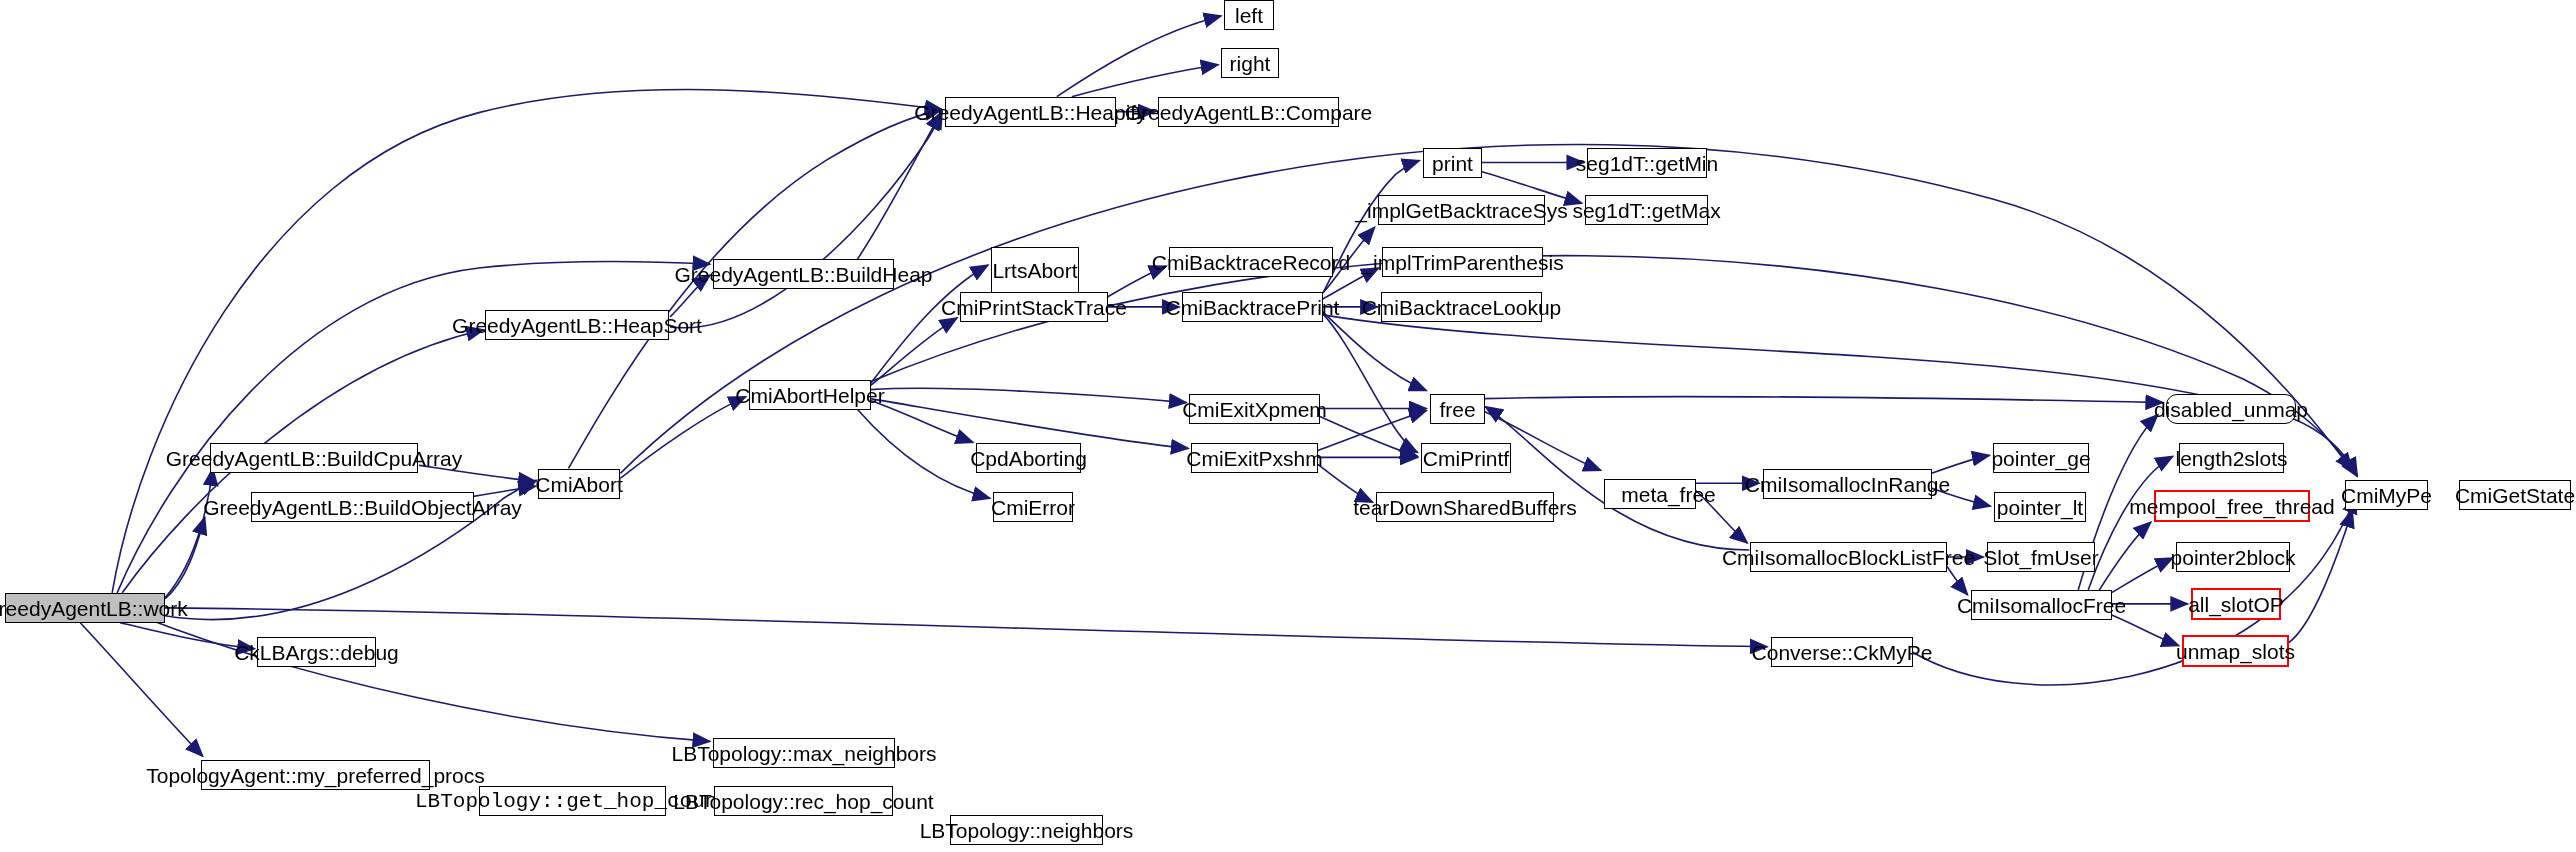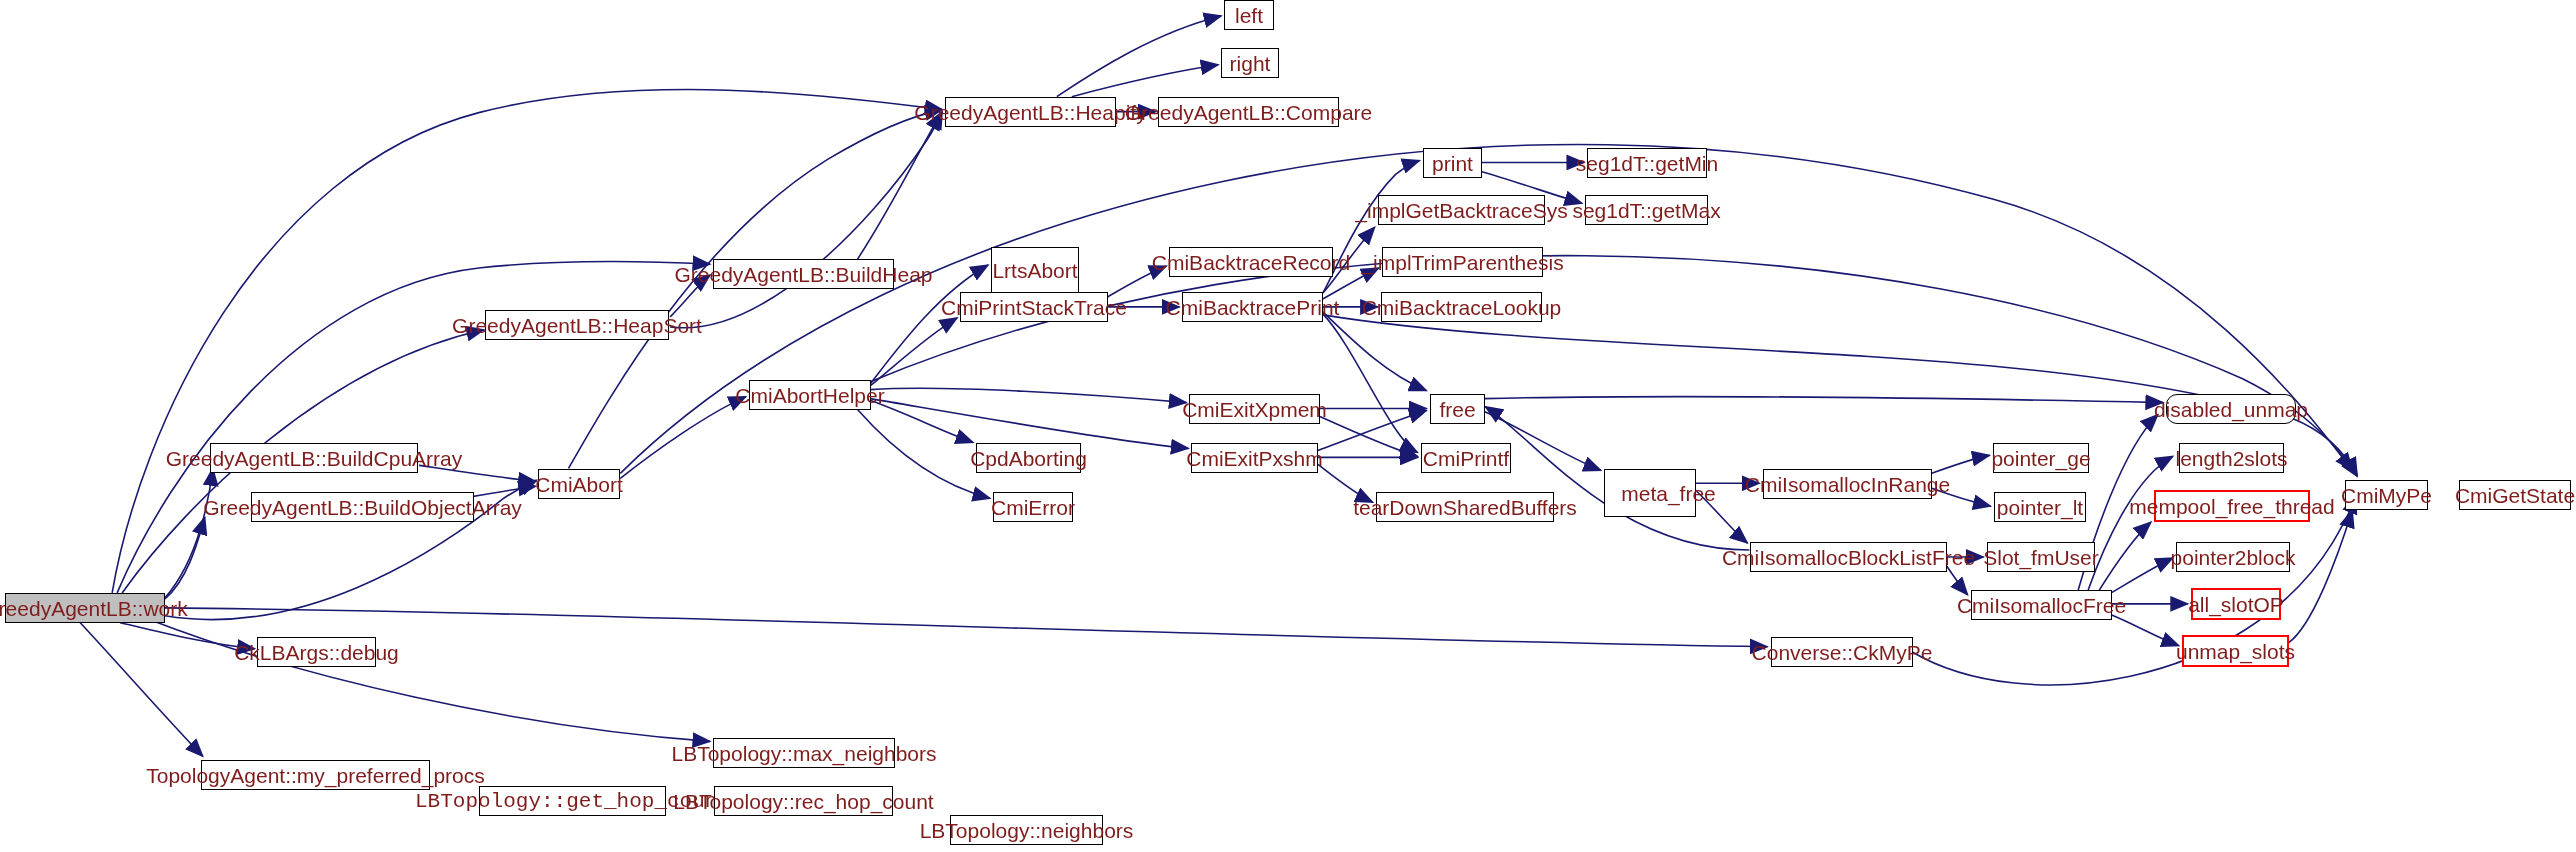--- a/index.html
+++ b/index.html
@@ -22,21 +22,21 @@
     top: 0;
     width: 2576px;
     height: 852px;
     pointer-events: none;
   }
   .node {
     position: absolute;
     box-sizing: border-box;
     border: 1px solid #000000;
     background: #ffffff;
-    color: #7f1d1d;
+    color: #000000;
     font-size: 21px;
     line-height: 1;
     white-space: nowrap;
     display: flex;
     align-items: center;
     justify-content: center;
     padding: 0 9px;
     letter-spacing: 0px;
     cursor: pointer;
   }
@@ -218,21 +218,21 @@
       </div>
       <div class="node" style="left: 1585px; top: 195px; width: 123px; height: 30px;">
         <span>seg1dT::getMax</span>
       </div>
       <div class="node" style="left: 1430px; top: 394px; width: 55px; height: 30px;">
         <span>free</span>
       </div>
       <div class="node" style="left: 1421px; top: 443px; width: 90px; height: 30px;">
         <span>CmiPrintf</span>
       </div>
-      <div class="node" style="left: 1604px; top: 469px; width: 92px; height: 48px; padding-left: 46px;">
+      <div class="node" style="left: 1604px; top: 479px; width: 92px; height: 30px; padding-left: 46px;">
         <span>meta_free</span>
       </div>
       <div class="node" style="left: 1763px; top: 469px; width: 169px; height: 30px;">
         <span>CmiIsomallocInRange</span>
       </div>
       <div class="node" style="left: 1750px; top: 542px; width: 197px; height: 30px;">
         <span>CmiIsomallocBlockListFree</span>
       </div>
       <div class="node" style="left: 1771px; top: 637px; width: 142px; height: 30px;">
         <span>Converse::CkMyPe</span>

